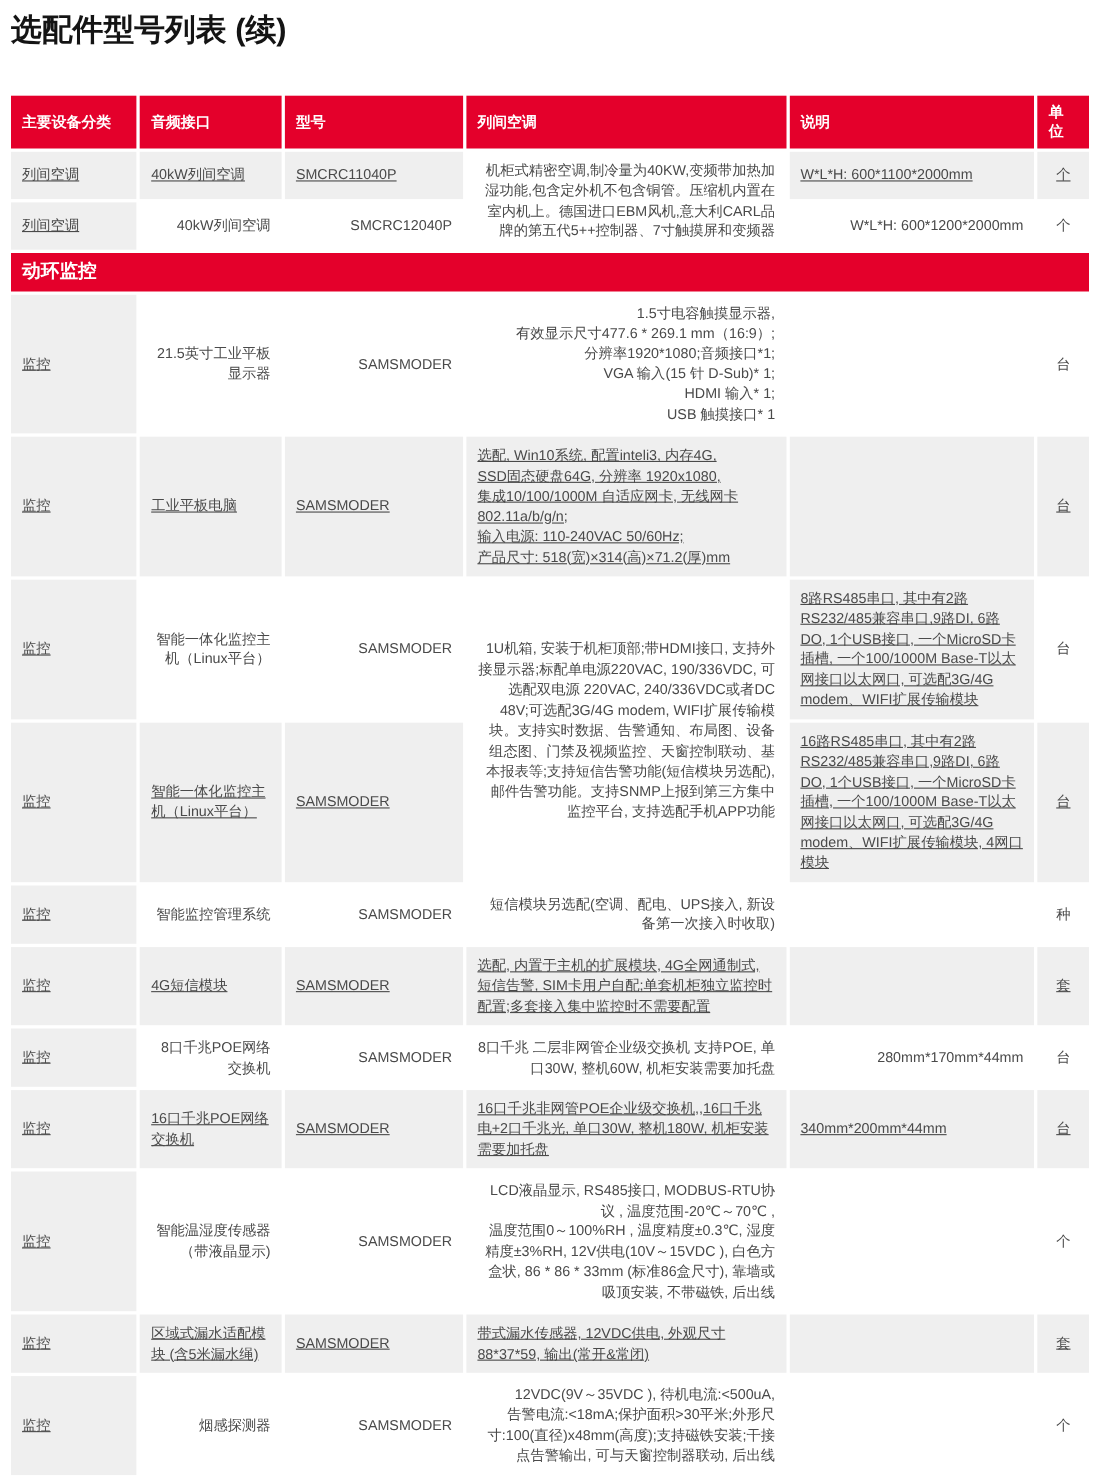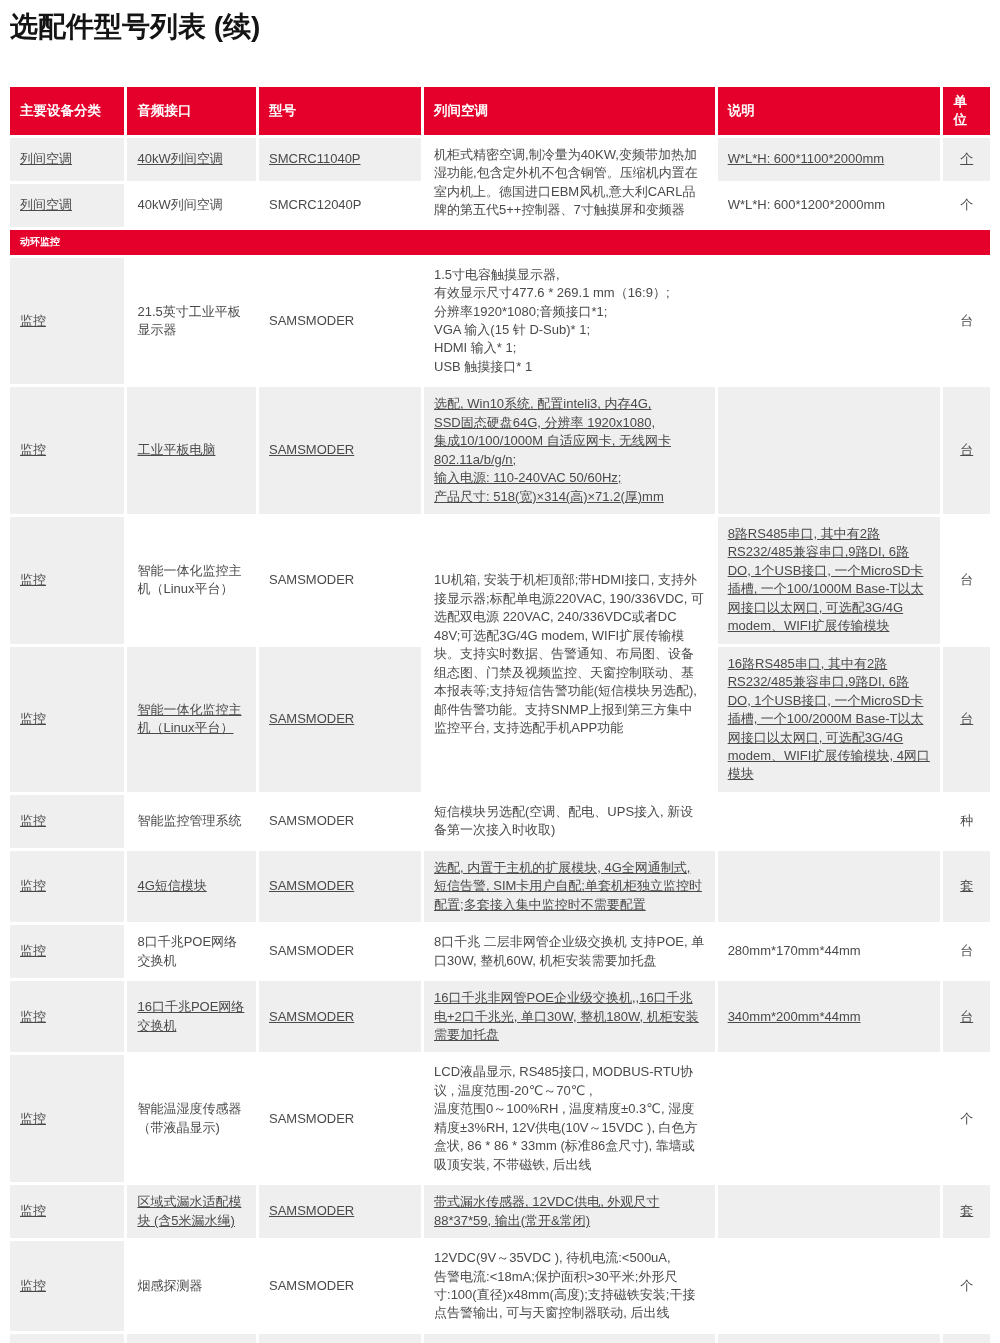--- a/index.html
+++ b/index.html
@@ -28,26 +28,26 @@
     background:var(--red);color:#fff;
     font-size:13.5px;font-weight:700;text-align:left;
     padding:6px 10px;vertical-align:middle;
   }
   td{
     font-size:13px;line-height:1.42;
     padding:8px 10px;vertical-align:middle;
     overflow-wrap:break-word;
   }
   td.g{background:var(--gray);text-decoration:underline;}
-  td.w{background:#fff;}
+  td.w{background:#fff;text-align:right;}
   td.param,td.desc{white-space:pre-line;}
   td.unit{text-align:center;padding:8px 2px;}
   tr.section-row td{
     background:var(--red);color:#fff;font-weight:700;
-    font-size:10px;padding:5px 10px;white-space:normal;
+    font-size:17px;padding:5px 10px;white-space:normal;
   }
 </style>
 </head>
 <body>
 
 <h1 class="page-title">选配件型号列表 (续)</h1>
 
 <table class="parts">
   <colgroup>
     <col style="width:113px">
@@ -117,21 +117,21 @@
       <td class="w">智能一体化监控主机（Linux平台）</td>
       <td class="w">SAMSMODER</td>
       <td class="w param" rowspan="2">1U机箱, 安装于机柜顶部;带HDMI接口, 支持外接显示器;标配单电源220VAC, 190/336VDC, 可选配双电源 220VAC, 240/336VDC或者DC 48V;可选配3G/4G modem, WIFI扩展传输模块。支持实时数据、告警通知、布局图、设备组态图、门禁及视频监控、天窗控制联动、基本报表等;支持短信告警功能(短信模块另选配), 邮件告警功能。支持SNMP上报到第三方集中监控平台, 支持选配手机APP功能</td>
       <td class="g desc">8路RS485串口, 其中有2路RS232/485兼容串口,9路DI, 6路DO, 1个USB接口, 一个MicroSD卡插槽, 一个100/1000M Base-T以太网接口以太网口, 可选配3G/4G modem、WIFI扩展传输模块</td>
       <td class="w unit">台</td>
     </tr>
     <tr>
       <td class="g">监控</td>
       <td class="g">智能一体化监控主机（Linux平台）</td>
       <td class="g">SAMSMODER</td>
-      <td class="g desc">16路RS485串口, 其中有2路RS232/485兼容串口,9路DI, 6路DO, 1个USB接口, 一个MicroSD卡插槽, 一个100/2000M Base-T以太网接口以太网口, 可选配3G/4G modem、WIFI扩展传输模块, 4网口模块</td>
+      <td class="g desc">16路RS485串口, 其中有2路RS232/485兼容串口,9路DI, 6路DO, 1个USB接口, 一个MicroSD卡插槽, 一个100/1000M Base-T以太网接口以太网口, 可选配3G/4G modem、WIFI扩展传输模块, 4网口模块</td>
       <td class="g unit">台</td>
     </tr>
     <tr>
       <td class="g">监控</td>
       <td class="w">智能监控管理系统</td>
       <td class="w">SAMSMODER</td>
       <td class="w param">短信模块另选配(空调、配电、UPS接入, 新设备第一次接入时收取)</td>
       <td class="w desc"></td>
       <td class="w unit">种</td>
     </tr>

